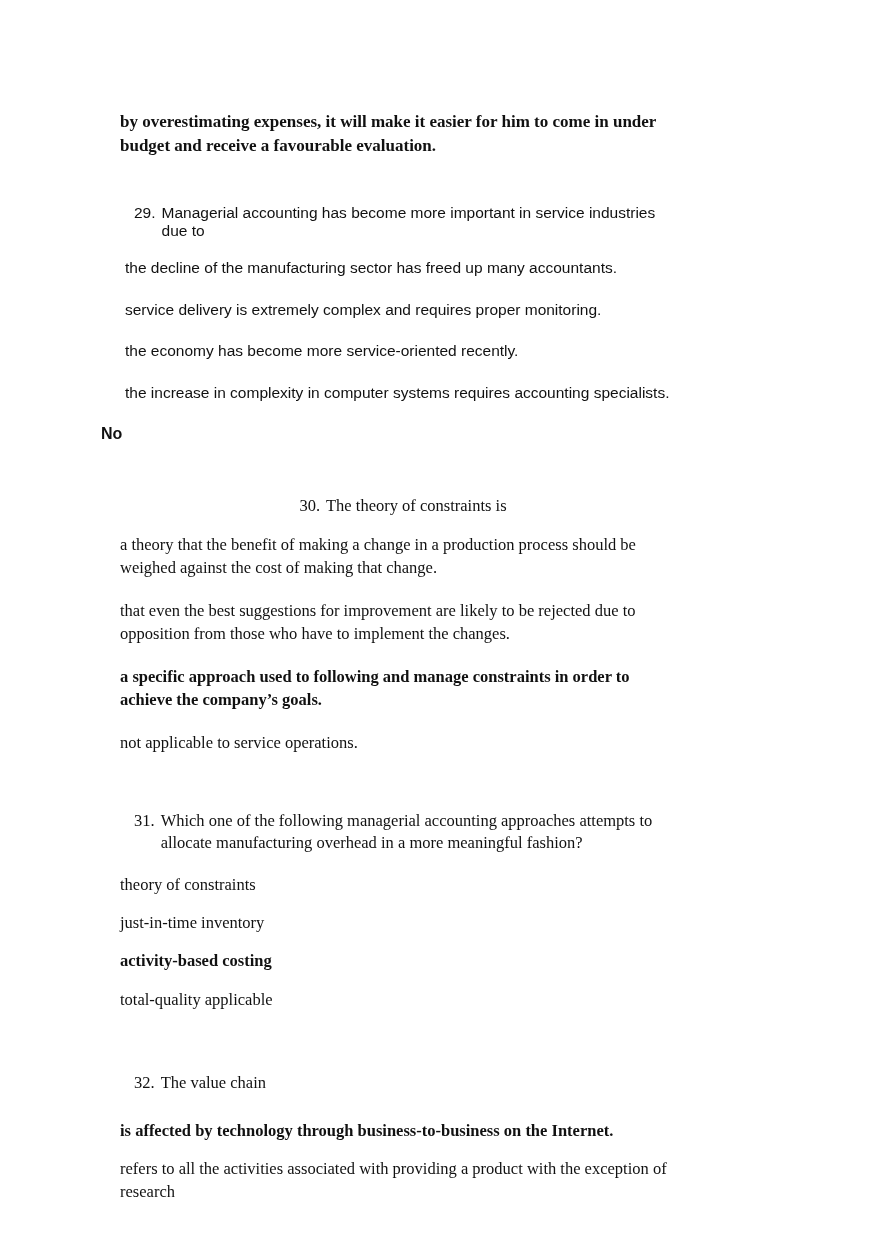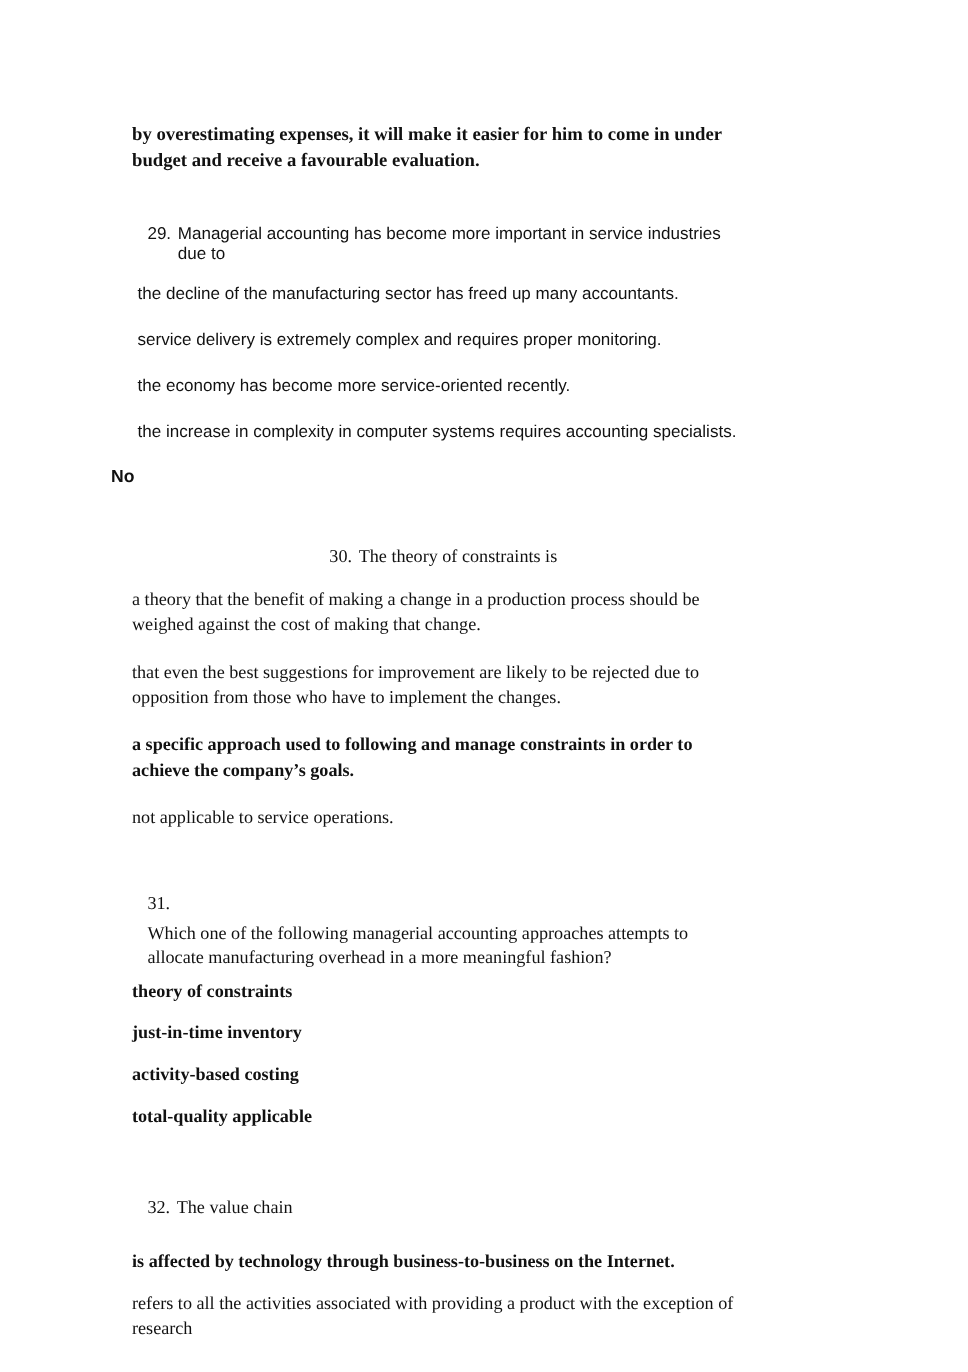--- a/index.html
+++ b/index.html
@@ -73,22 +73,22 @@
   .q-serif .option.bold { font-weight: bold; }
 
   .q30 { margin-top: 0; }
   .q30 .stem { margin-bottom: 16px; justify-content: center; }
   .q30 .option { margin-bottom: 20px; }
   .q30 .option.last { margin-bottom: 0; }
 
   .gap-lg { height: 56px; }
   .gap-md { height: 46px; }
 
-  .q31 .stem { margin-bottom: 8px; flex-direction: column; }
-  .q31 .option { margin-bottom: 15px; font-weight: bold; }
+  .q31 .stem { margin-bottom: 20px; }
+  .q31 .option { margin-bottom: 15px; }
 
   .q32 .stem { margin-bottom: 26px; }
   .q32 .option { margin-bottom: 15px; max-width: 645px; }
 </style>
 </head>
 <body>
 
 <div class="page">
 
   <p class="intro-bold">by overestimating expenses, it will make it easier for him to come in under budget and receive a favourable evaluation.</p>

